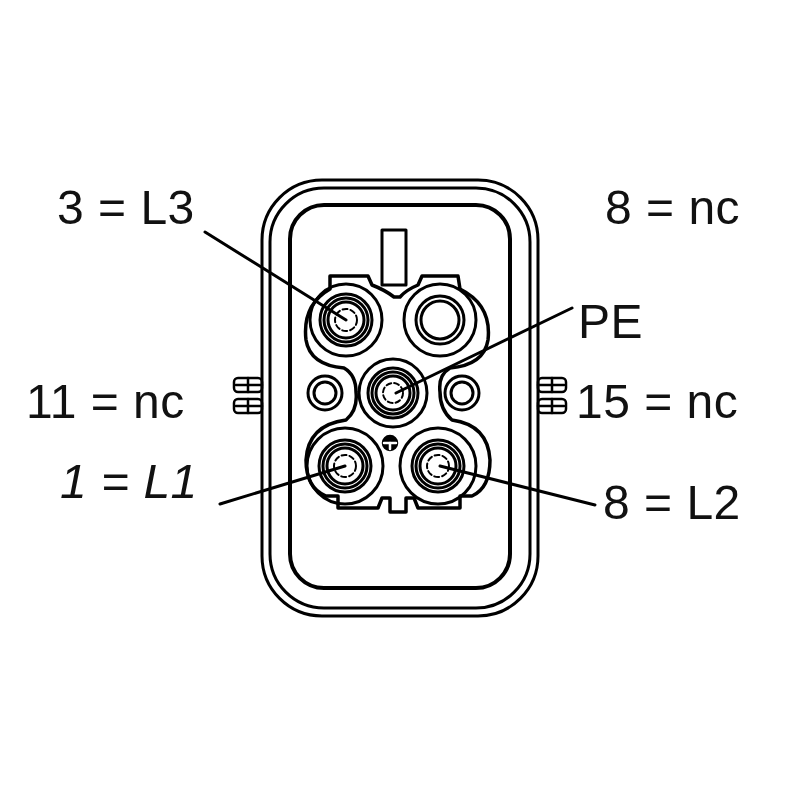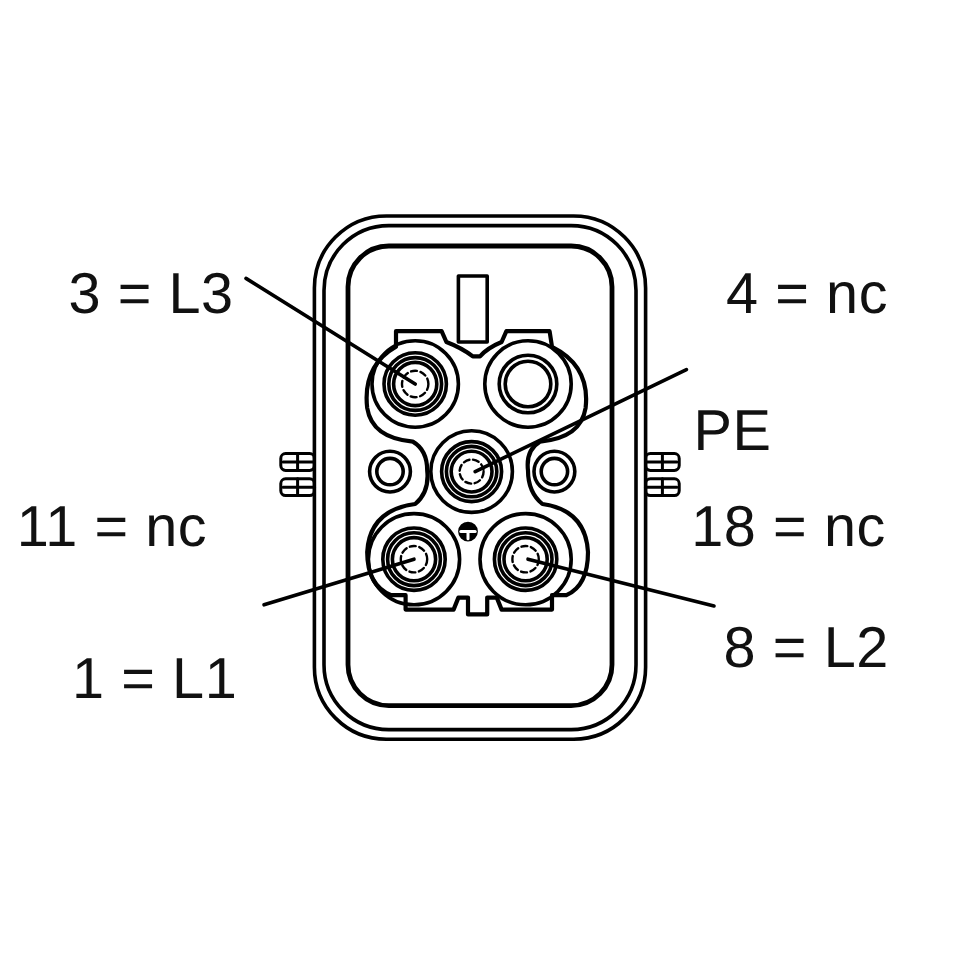--- a/index.html
+++ b/index.html
@@ -7,21 +7,20 @@
     #diagram { position: absolute; left: 0; top: 0; width: 800px; height: 800px; }
     .lbl {
       position: absolute;
       font-family: "Liberation Sans", "DejaVu Sans", sans-serif;
       font-size: 48px;
       font-weight: normal;
       color: #111111;
       line-height: 1;
       white-space: nowrap;
       letter-spacing: 0.5px;
-      margin-top: 38px;
     }
   </style>
 </head>
 <body>
 
 <svg id="diagram" viewBox="0 0 800 800" xmlns="http://www.w3.org/2000/svg">
   <g fill="none" stroke="#000" stroke-linejoin="round" stroke-linecap="round">
 
     <rect x="262" y="180" width="276" height="436" rx="60" ry="60" stroke-width="3"></rect>
     <rect x="270" y="188" width="260" height="420" rx="54" ry="54" stroke-width="3"></rect>
@@ -118,18 +117,18 @@
     </g>
 
     <line x1="205" y1="232" x2="346" y2="320" stroke-width="3"></line>
     <line x1="572" y1="308" x2="396" y2="393" stroke-width="3"></line>
     <line x1="220" y1="504" x2="345" y2="466" stroke-width="3"></line>
     <line x1="595" y1="505" x2="440" y2="466" stroke-width="3"></line>
   </g>
 </svg>
 
 <div class="lbl" style="left:57px; top:184px;">3 = L3</div>
-<div class="lbl" style="left:605px; top:184px;">4 = nc</div>
+<div class="lbl" style="left:605px; top:184px;">8 = nc</div>
 <div class="lbl" style="left:578px; top:298px;">PE</div>
-<div class="lbl" style="left:14px; top:378px;">11 = nc</div>
-<div class="lbl" style="left:576px; top:378px;">18 = nc</div>
-<div class="lbl" style="left:60px; top:505px;">1 = L1</div>
+<div class="lbl" style="left:26px; top:378px;">11 = nc</div>
+<div class="lbl" style="left:576px; top:378px;">15 = nc</div>
+<div class="lbl" style="left:60px; top:458px;font-style:italic;">1 = L1</div>
 <div class="lbl" style="left:603px; top:479px;">8 = L2</div>
 
 </body></html>

